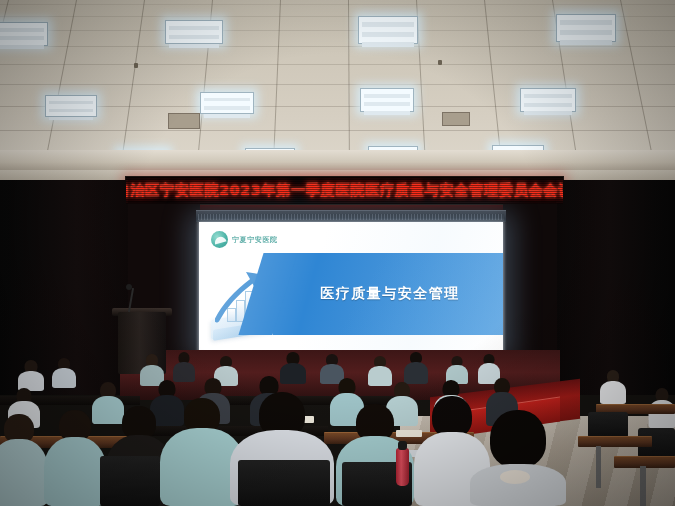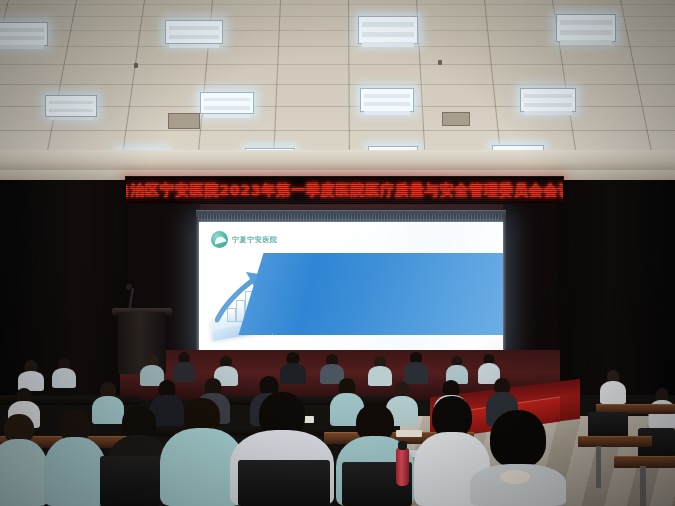--- a/index.html
+++ b/index.html
@@ -290,20 +290,21 @@
         <div class="arrow">
           <svg viewBox="0 0 58 54" preserveAspectRatio="none">
             <path d="M2 50 C10 34 22 22 38 10" stroke="#3f8fd4" stroke-width="5" fill="none" stroke-linecap="round"></path>
             <path d="M31 2 L44 4 L40 18 Z" fill="#3f8fd4"></path>
           </svg>
         </div>
       </div>
 
       <div id="blueband"></div>
       <div id="slidetext">
+        <div id="sl2">医疗质量与安全管理</div>
       </div>
       <div id="screenglare"></div>
     </div>
   </div>
 
   <div id="maroon" class="abs"></div>
   <div id="podiumtop" class="abs"></div>
   <div id="podium" class="abs"></div>
   <div id="mic" class="abs"></div>
   <div id="michead" class="abs"></div>

